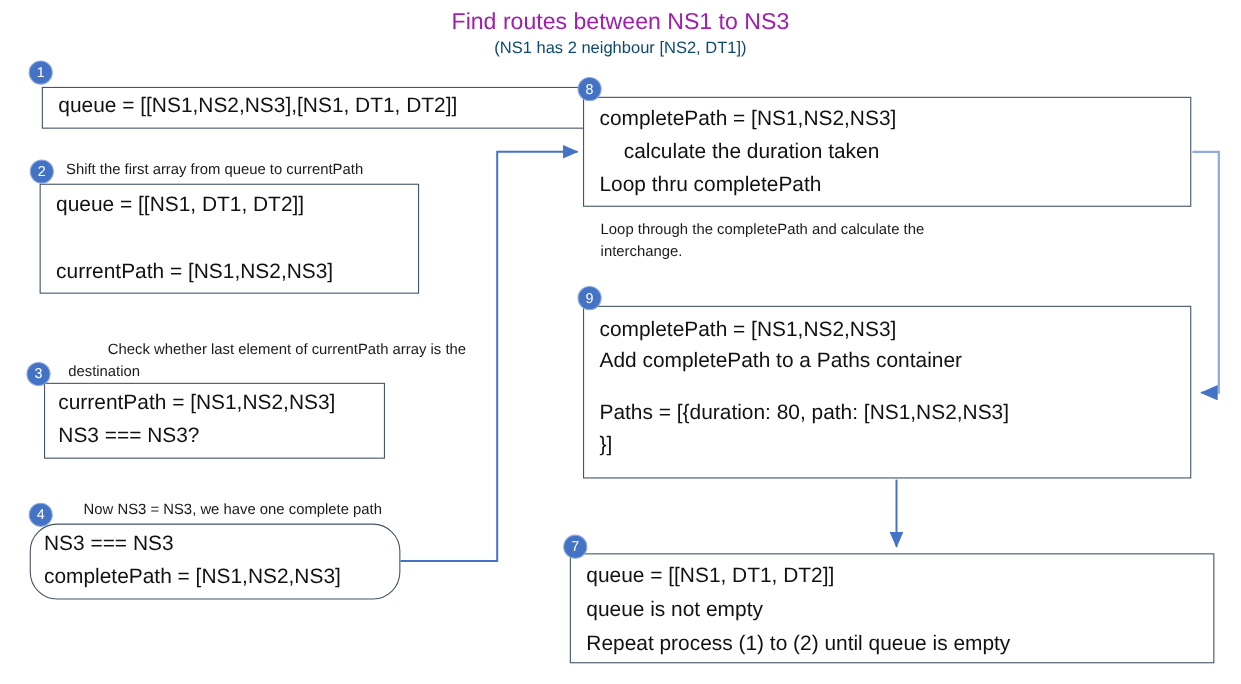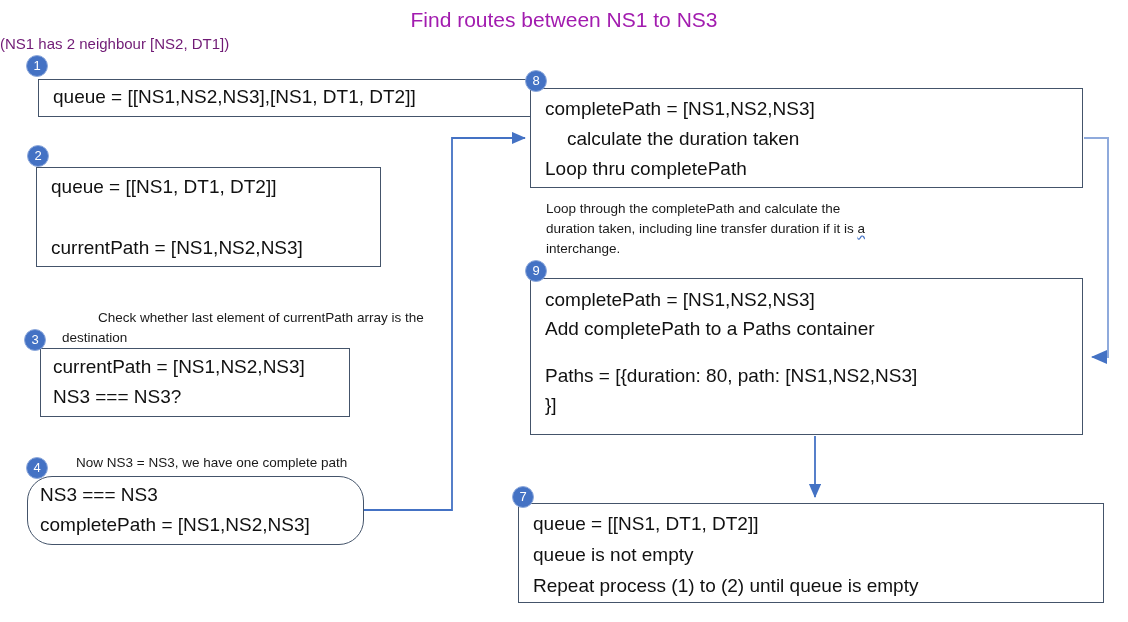--- a/index.html
+++ b/index.html
@@ -5,22 +5,22 @@
   html,body{margin:0;padding:0;background:#ffffff;}
   .page{
     position:relative;width:1128px;height:622px;background:#ffffff;overflow:hidden;
     font-family:"Liberation Sans",sans-serif;color:#1f1f1f;
   }
   .title{
     position:absolute;left:0;top:8px;width:1128px;text-align:center;
     font-size:21px;color:#a21caf;
   }
   .subtitle{
-    position:absolute;left:0;top:35px;width:1128px;
-    font-size:15px;color:#701a75;
+    position:absolute;left:0;top:35px;width:1128px;text-align:center;
+    font-size:15px;color:#0c4a6e;
   }
   .box{
     position:absolute;border:1.6px solid #44546A;background:#ffffff;
     font-size:19px;line-height:30px;color:#111;box-sizing:border-box;
   }
   .box .ln{white-space:nowrap;}
   .badge{
     position:absolute;width:22px;height:22px;border-radius:50%;
     background:#4472C4;border:1.5px solid #8FAADC;box-sizing:border-box;
     color:#ffffff;font-size:13px;line-height:19px;text-align:center;z-index:5;
@@ -58,20 +58,21 @@
 
   <div class="title">Find routes between NS1 to NS3</div>
   <div class="subtitle">(NS1 has 2 neighbour [NS2, DT1])</div>
 
   <div class="badge" style="left:26px;top:55px;">1</div>
   <div class="box" style="left:38px;top:79px;width:504px;height:38px;padding:2px 0 0 14px;">
     <div class="ln">queue = [[NS1,NS2,NS3],[NS1, DT1, DT2]]</div>
   </div>
 
   <div class="badge" style="left:27px;top:145px;">2</div>
+  <div class="caption" style="left:60px;top:146px;">Shift the first array from queue to currentPath</div>
   <div class="box" style="left:36px;top:167px;width:345px;height:100px;padding:4px 0 0 14px;">
     <div class="ln">queue = [[NS1, DT1, DT2]]</div>
     <div class="ln gap30">currentPath = [NS1,NS2,NS3]</div>
   </div>
 
   <div class="caption" style="left:62px;top:310px;margin-left:36px;">Check whether last element of currentPath array is the</div>
   <div class="caption" style="left:62px;top:330px;">destination</div>
   <div class="badge" style="left:24px;top:329px;">3</div>
   <div class="box" style="left:40px;top:348px;width:310px;height:69px;padding:3px 0 0 12px;">
     <div class="ln">currentPath = [NS1,NS2,NS3]</div>
@@ -87,21 +88,20 @@
 
   <div class="badge" style="left:525px;top:70px;">8</div>
   <div class="box" style="left:530px;top:88px;width:553px;height:100px;padding:5px 0 0 14px;">
     <div class="ln">completePath = [NS1,NS2,NS3]</div>
     <div class="ln indent1">calculate the duration taken</div>
     <div class="ln">Loop thru completePath</div>
   </div>
 
   <div class="note" style="left:546px;top:199px;">
     <div>Loop through the completePath and calculate the</div>
-    <div><span>duration taken, including line transfer duration if it is </span><span class="wavy">a</span></div>
     <div>interchange.</div>
   </div>
 
   <div class="badge" style="left:525px;top:260px;">9</div>
   <div class="box" style="left:530px;top:278px;width:553px;height:157px;padding:6px 0 0 14px;line-height:29px;">
     <div class="ln">completePath = [NS1,NS2,NS3]</div>
     <div class="ln">Add completePath to a Paths container</div>
     <div class="ln gap29">Paths = [{duration: 80, path: [NS1,NS2,NS3]</div>
     <div class="ln">}]</div>
   </div>

